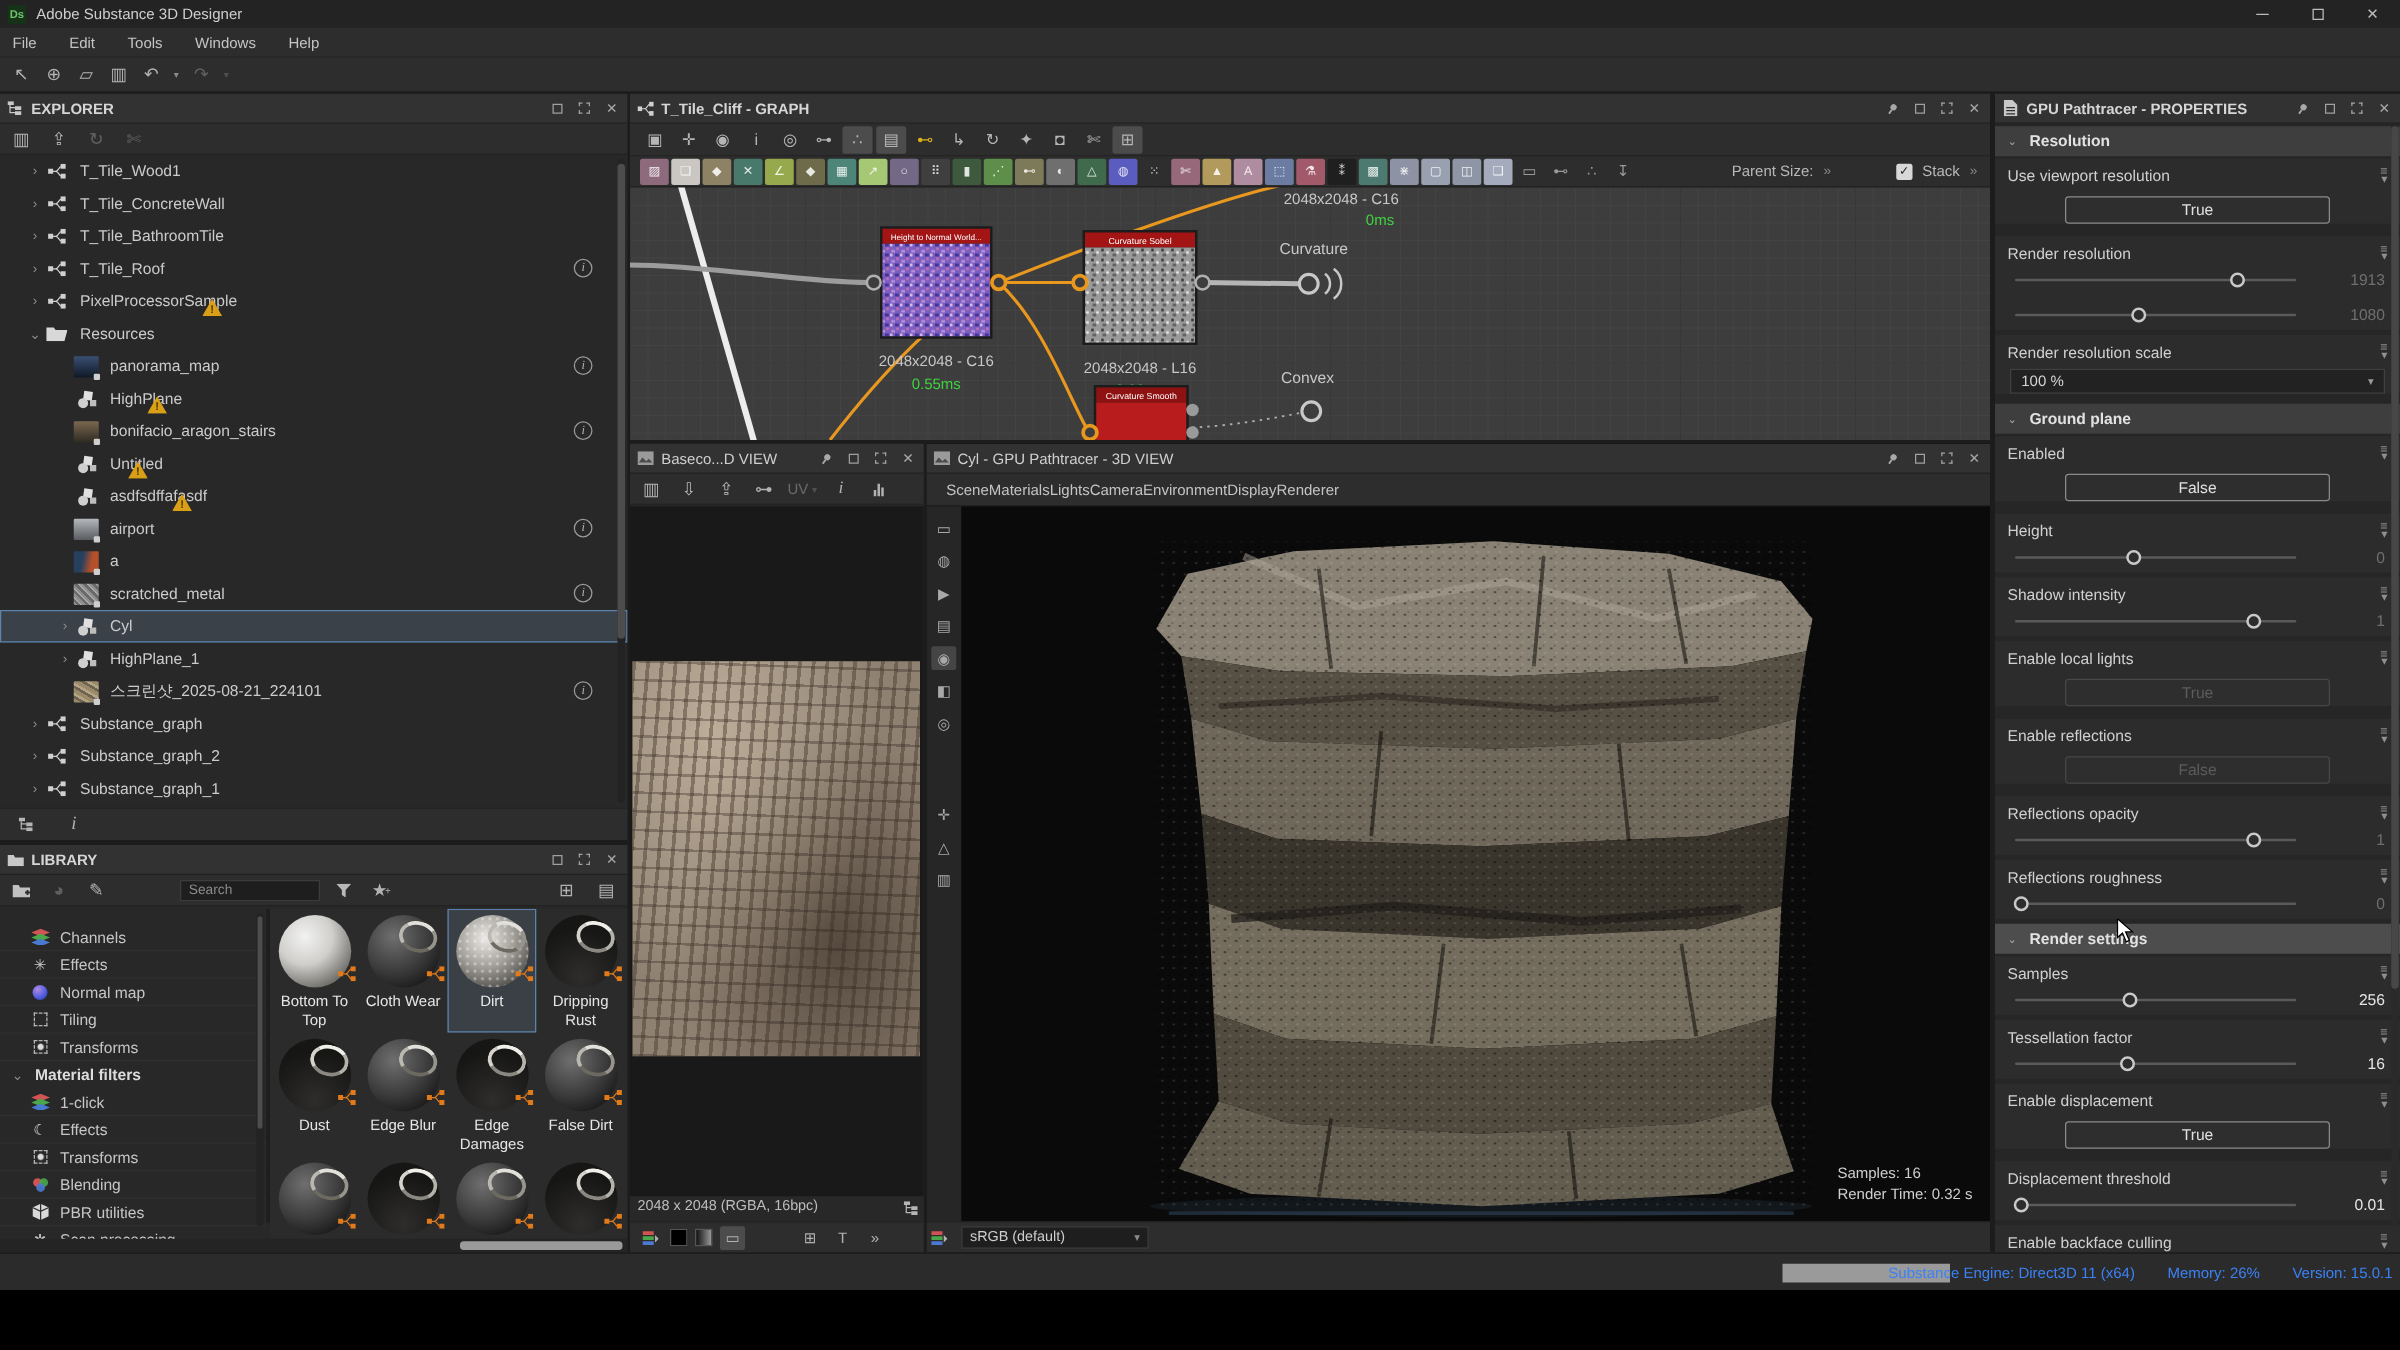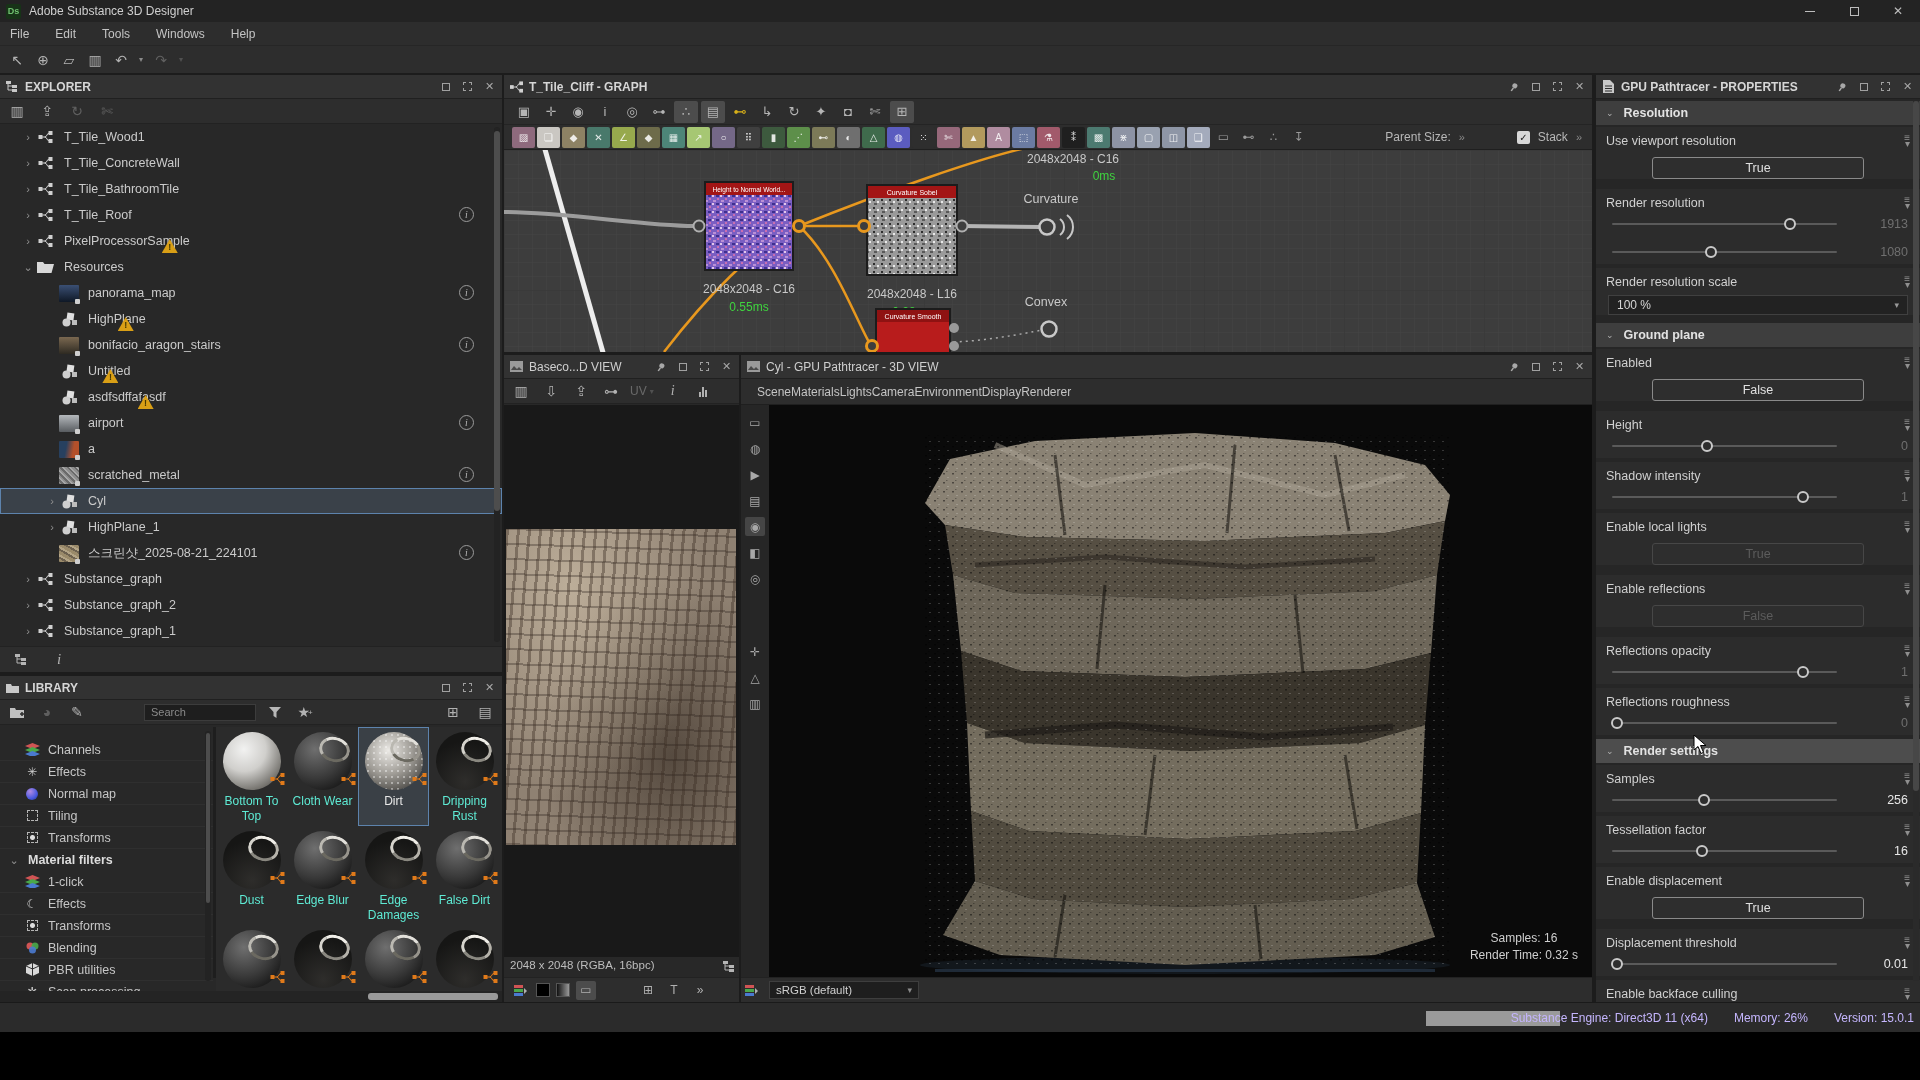--- a/index.html
+++ b/index.html
@@ -62,21 +62,21 @@
 .cell{width:71px;padding-top:5px;display:flex;flex-direction:column;align-items:center}
 .cell.sel{background:#3a4046;outline:1px solid #5d83ad;outline-offset:-1px}
 .sph{width:58px;height:58px;border-radius:50%;background:radial-gradient(circle at 36% 30%,#6f6f6f,#3a3a3a 52%,#121212 88%);position:relative;flex:none}
 .sph.light{background:radial-gradient(circle at 36% 30%,#f2f2f1,#d0cfcc 40%,#6f6d68 78%,#383734)}
 .sph.ring::after,.sph.speckle::after,.sph.crescent::after{content:"";position:absolute;left:25px;top:5px;width:25px;height:19px;border-radius:50%;border:3px solid;border-color:#e2e0da #97948c #6b6960 #bab8b1;transform:rotate(15deg)}
 .sph.speckle{background:radial-gradient(circle at 40% 32%,#eceae6,#a09d97 45%,#4e4c48 82%,#1a1918)}
 .sph.speckle::before{content:"";position:absolute;inset:0;border-radius:50%;background-image:radial-gradient(#fff 1px,transparent 1.4px);background-size:6px 6px;opacity:.4}
 .sph.crescent{background:radial-gradient(circle at 50% 85%,#2e2d2b,#161615 70%)}
 .sph.crescent::after{border-color:#f0eee8 #b5b2aa #8a8880 #d5d3cc}
 .gbadge{position:absolute;right:-4px;bottom:2px}
-.slabel{margin-top:4px;font-size:12px;color:#5eead4;text-align:center;line-height:15px;height:32px}
+.slabel{margin-top:4px;font-size:12px;color:#e5e5e5;text-align:center;line-height:15px;height:32px}
 .cell.sel .slabel{color:#e8e8e8}
 #lib-hscroll{position:absolute;left:0;top:315px;width:502px;height:11px;background:#242424}
 #lib-hthumb{position:absolute;left:368px;top:317px;width:130px;height:7px;background:#9a9a9a;border-radius:3px}
 #lib-tools-right{margin-left:auto;display:flex;align-items:center;gap:10px}
 #searchbox{width:112px;height:17px;background:#1e1e1e;border:1px solid #3c3c3c;color:#cfcfcf;font-size:11px;padding:0 6px;font-family:inherit}
 #searchbox::placeholder{color:#8a8a8a}
 
 #graph{left:504px;top:75px;width:1088px;height:277px}
 #gtool1{height:26px;background:#2d2d2d;display:flex;align-items:center;gap:3px;padding-left:8px;border-bottom:1px solid #242424}
 .gti{width:24px;height:22px;display:flex;align-items:center;justify-content:center;color:#b5b5b5;font-size:13px;border-radius:2px}
@@ -96,21 +96,21 @@
 #v2footer{position:absolute;left:0;top:622px;width:235px;height:25px;background:#2d2d2d;border-top:1px solid #222;display:flex;align-items:center;gap:6px;padding-left:6px}
 .swatch{width:14px;height:14px;border:1px solid #555}
 .fbtn{width:20px;height:19px;display:flex;align-items:center;justify-content:center;color:#b0b0b0;font-size:12px;border-radius:2px}
 .fbtn.active{background:#4c4c4c}
 
 #view3d{left:741px;top:355px;width:851px;height:647px;background:#0a0a0a}
 #v3menus{position:absolute;left:0;top:24px;width:851px;height:26px;background:#2d2d2d;border-bottom:1px solid #1f1f1f;display:flex;align-items:center;padding-left:16px}
 #v3side{position:absolute;left:0;top:50px;width:28px;height:572px;background:#262626;display:flex;flex-direction:column;align-items:center;padding-top:8px;gap:7px}
 .v3i{width:20px;height:19px;display:flex;align-items:center;justify-content:center;color:#a8a8a8;font-size:12px;border-radius:2px}
 .v3i.active{background:#454545}
-#v3stats{position:absolute;right:14px;top:575px;text-align:center;color:#cfcfcf;font-size:12px;line-height:17px}
+#v3stats{position:absolute;right:14px;top:575px;text-align:left;color:#cfcfcf;font-size:12px;line-height:17px}
 #v3footer{position:absolute;left:0;top:622px;width:851px;height:25px;background:#2d2d2d;border-top:1px solid #222;display:flex;align-items:center;gap:8px;padding-left:0}
 #csdrop{width:150px;height:18px;background:#1e1e1e;border:1px solid #3e3e3e;display:flex;align-items:center;padding:0 6px;color:#cfcfcf;font-size:11.5px}
 #csdrop .chev{margin-left:auto;color:#8a8a8a;font-size:9px}
 
 #props{left:1596px;top:75px;width:324px;height:927px;background:#262626}
 #props-body{position:absolute;left:0;top:24px;width:324px;height:903px;overflow:hidden}
 .psec{height:24px;margin-top:2px;background:#3e3e3e;display:flex;align-items:center;gap:10px;padding-left:10px}
 .psec.hover{background:#4d4d4d}
 .psec .sc{color:#b0b0b0;font-size:9px}
 .psec .sl{font-weight:bold;color:#e2e2e2;font-size:12.5px}
@@ -125,21 +125,21 @@
 .knob{position:absolute;top:-5px;width:12px;height:12px;border-radius:50%;background:#2d2d2d;border:2px solid #c9c9c9}
 .sval{margin-left:auto;color:#e6e6e6;font-size:12.5px;min-width:44px;text-align:right;padding-right:2px}
 .sval.gray{color:#6f6f6f}
 .pdrop{margin:4px 2px 8px 2px;height:20px;background:#222;border:1px solid #404040;display:flex;align-items:center;padding:0 8px;color:#d6d6d6;font-size:12px}
 .pdrop .chev{margin-left:auto;color:#9a9a9a;font-size:9px}
 #props-scroll{position:absolute;right:1px;top:26px;width:6px;height:880px;background:#2a2a2a}
 #props-thumb{position:absolute;right:1px;top:26px;width:6px;height:690px;background:#474747;border-radius:3px}
 
 #statusbar{left:0;top:1002px;width:1920px;height:30px;background:#2b2b2b;border-top:1px solid #1a1a1a}
 #progressbox{position:absolute;left:1426px;top:8px;width:134px;height:15px;background:#9a9a9a}
-#sb-right{position:absolute;right:6px;top:0;height:30px;display:flex;align-items:center;gap:26px;color:#c4b5fd;font-size:12px}
+#sb-right{position:absolute;right:6px;top:0;height:30px;display:flex;align-items:center;gap:26px;color:#3b82f6;font-size:12px}
 #cursor{position:absolute;left:1693px;top:735px;z-index:50}
 .bars{display:inline-flex;align-items:flex-end;gap:1px;height:11px}
 .bars i{width:2px;background:#b0b0b0;display:block}
 .bars i:nth-child(1){height:5px}.bars i:nth-child(2){height:10px}.bars i:nth-child(3){height:7px}
 </style>
 </head>
 <body>
 
 <div id="app">
 

